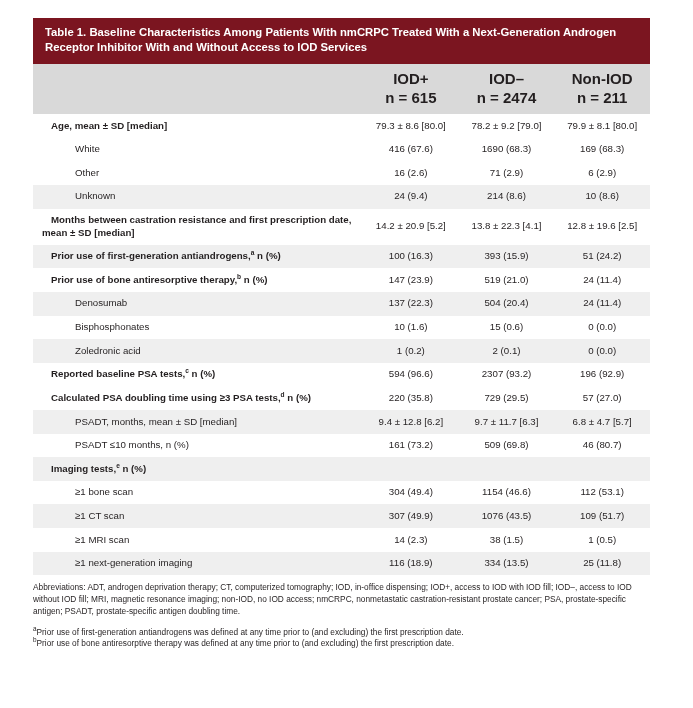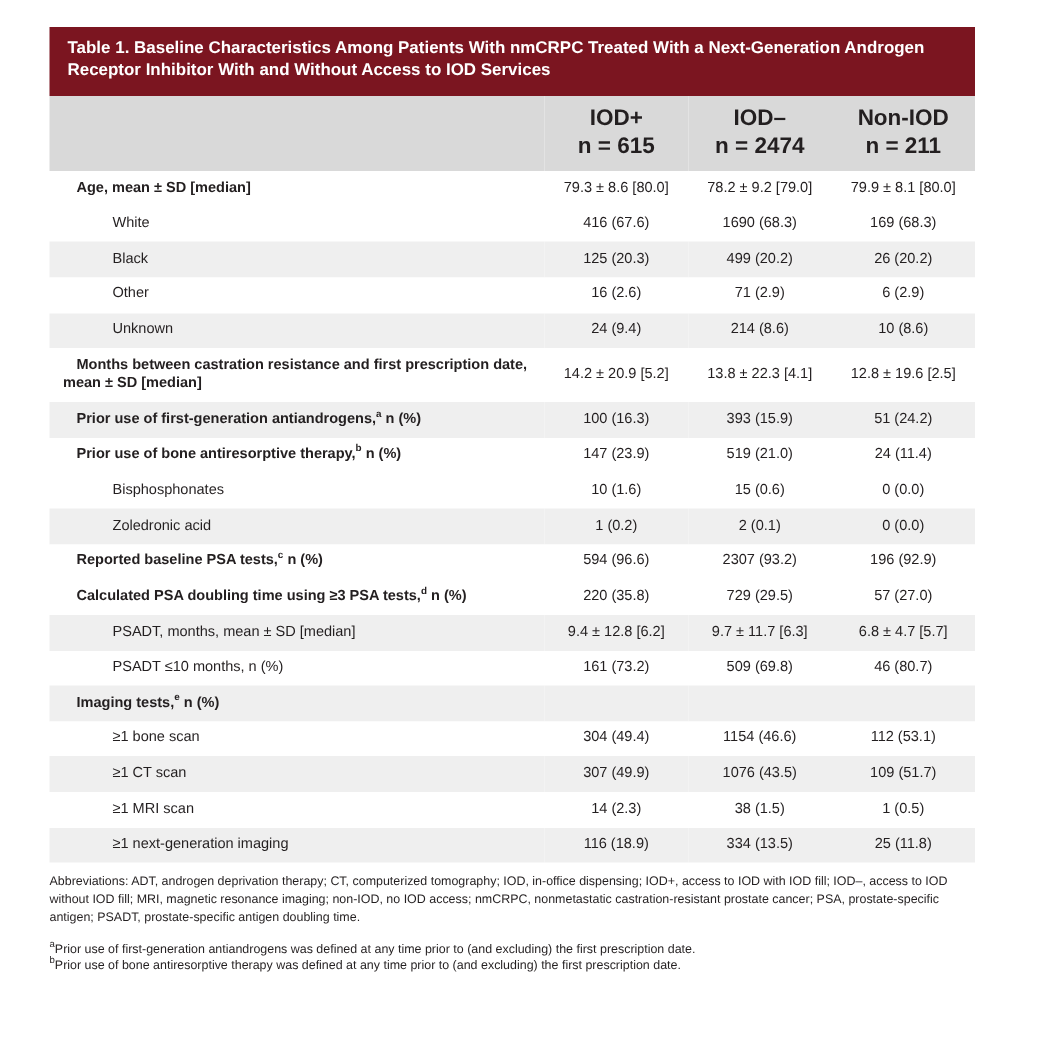--- a/index.html
+++ b/index.html
@@ -148,26 +148,20 @@
           <td class="val">79.3 ± 8.6 [80.0]</td>
           <td class="val">78.2 ± 9.2 [79.0]</td>
           <td class="val">79.9 ± 8.1 [80.0]</td>
         </tr>
         <tr class="r plain">
           <td class="lbl ind"><span class="lvl1" style="font-weight: normal;">White</span></td>
           <td class="val">416 (67.6)</td>
           <td class="val">1690 (68.3)</td>
           <td class="val">169 (68.3)</td>
         </tr>
-        <tr class="r shade">
-          <td class="lbl ind"><span class="lvl1" style="font-weight: normal;">Black</span></td>
-          <td class="val">125 (20.3)</td>
-          <td class="val">499 (20.2)</td>
-          <td class="val">26 (20.2)</td>
-        </tr>
         <tr class="r plain">
           <td class="lbl ind"><span class="lvl1" style="font-weight: normal;">Other</span></td>
           <td class="val">16 (2.6)</td>
           <td class="val">71 (2.9)</td>
           <td class="val">6 (2.9)</td>
         </tr>
         <tr class="r shade">
           <td class="lbl ind"><span class="lvl1" style="font-weight: normal;">Unknown</span></td>
           <td class="val">24 (9.4)</td>
           <td class="val">214 (8.6)</td>
@@ -182,20 +176,26 @@
         <tr class="r shade">
           <td class="lbl"><span class="lvl0" style="font-weight: bold;">Prior use of first-generation antiandrogens,<sup class="fn">a</sup> n (%)</span></td>
           <td class="val">100 (16.3)</td>
           <td class="val">393 (15.9)</td>
           <td class="val">51 (24.2)</td>
         </tr>
         <tr class="r plain">
           <td class="lbl"><span class="lvl0" style="font-weight: bold;">Prior use of bone antiresorptive therapy,<sup class="fn">b</sup> n (%)</span></td>
           <td class="val">147 (23.9)</td>
           <td class="val">519 (21.0)</td>
+          <td class="val">24 (11.4)</td>
+        </tr>
+        <tr class="r shade">
+          <td class="lbl ind"><span class="lvl1" style="font-weight: normal;">Denosumab</span></td>
+          <td class="val">137 (22.3)</td>
+          <td class="val">504 (20.4)</td>
           <td class="val">24 (11.4)</td>
         </tr>
         <tr class="r plain">
           <td class="lbl ind"><span class="lvl1" style="font-weight: normal;">Bisphosphonates</span></td>
           <td class="val">10 (1.6)</td>
           <td class="val">15 (0.6)</td>
           <td class="val">0 (0.0)</td>
         </tr>
         <tr class="r shade">
           <td class="lbl ind"><span class="lvl1" style="font-weight: normal;">Zoledronic acid</span></td>

